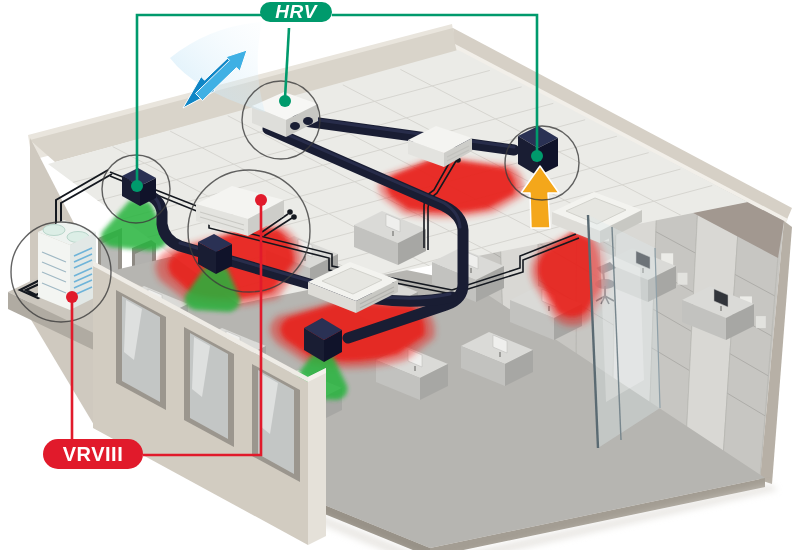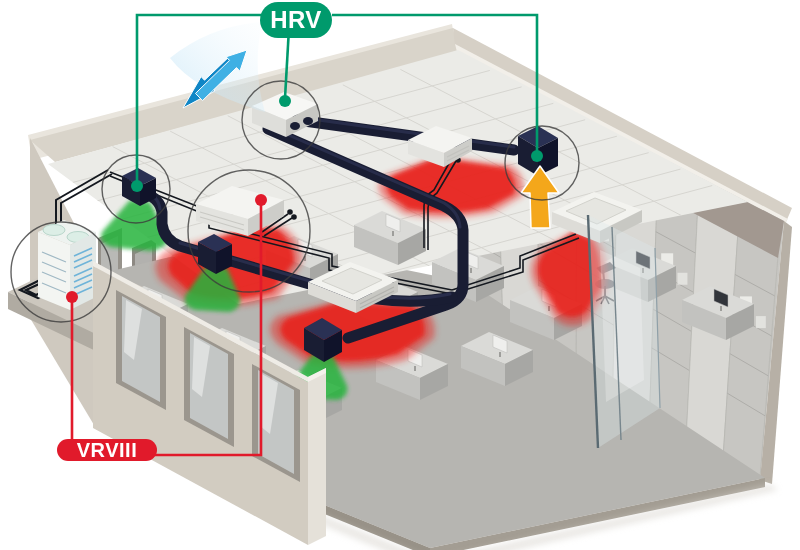--- a/index.html
+++ b/index.html
@@ -2,22 +2,22 @@
 <html style="--hrv: #009a6c; --vrv: #e11a2b; --duct: #191d33; --red: #e8231d; --green: #27b43e;"><head>
 <meta charset="utf-8">
 <style>
   html,body{margin:0;padding:0;background:#fff;}
   #stage{position:relative;width:800px;height:550px;background:#fff;overflow:hidden;
          font-family:"Liberation Sans",sans-serif;}
   #scene{position:absolute;left:0;top:0;}
   .pill{position:absolute;border-radius:999px;color:#fff;font-weight:bold;
         display:flex;align-items:center;justify-content:center;letter-spacing:.5px;
         font-family:"Liberation Sans",sans-serif;}
-  #hrv-pill{left:260px;top:2px;width:72px;height:36px;font-size:24px;background:var(--hrv,#009a6c);}
-  #vrv-pill{left:57px;top:439px;width:100px;height:22px;font-size:20px;background:var(--vrv,#e11a2b);}
+  #hrv-pill{left:260px;top:2px;width:72px;height:20px;font-size:19px;background:var(--hrv,#009a6c);font-style:italic;}
+  #vrv-pill{left:43px;top:439px;width:100px;height:30px;font-size:20px;background:var(--vrv,#e11a2b);}
   .ln-hrv{stroke:var(--hrv,#009a6c);stroke-width:2.6;fill:none;}
   .dot-hrv{fill:var(--hrv,#009a6c);}
   .ln-vrv{stroke:var(--vrv,#e11a2b);stroke-width:2.6;fill:none;}
   .dot-vrv{fill:var(--vrv,#e11a2b);}
   .duct{stroke:var(--duct,#191d33);fill:none;stroke-linecap:round;stroke-linejoin:round;}
   .cone-red{fill:var(--red,#e8231d);}
   .cone-green{fill:var(--green,#27b43e);}
   .circ{fill:none;stroke:#3c3c3c;stroke-width:1.4;opacity:.8;}
 </style>
 </head>

